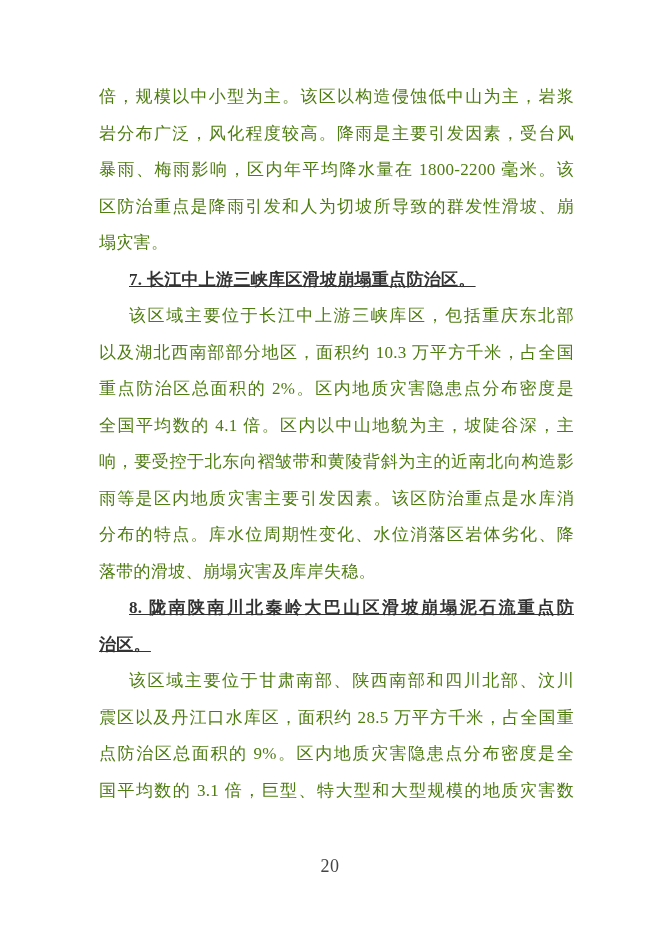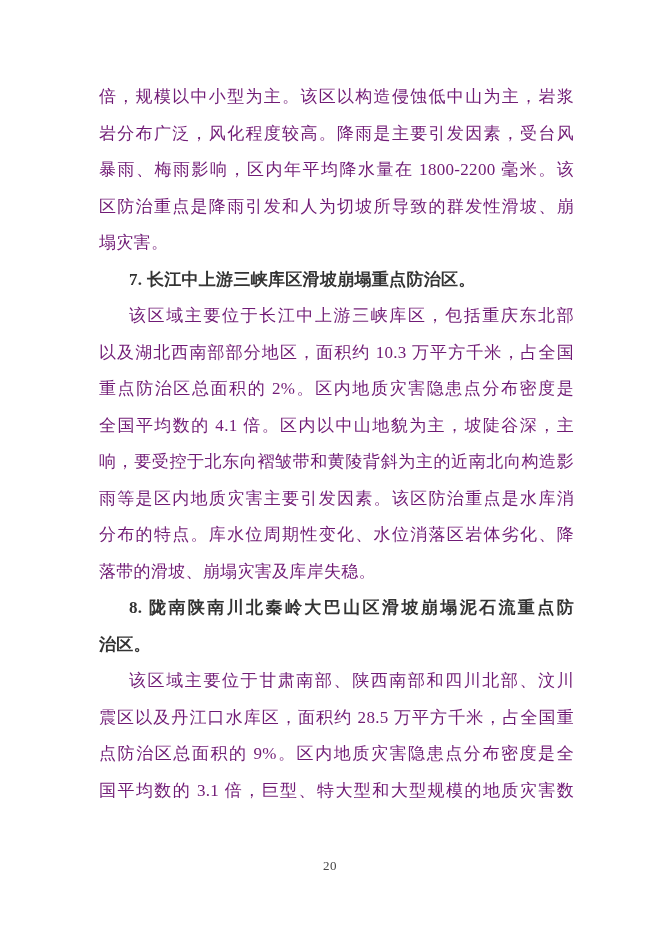--- a/index.html
+++ b/index.html
@@ -18,48 +18,49 @@
   .text-block {
     position: absolute;
     left: 99px;
     top: 79px;
     width: 475px;
   }
   .line {
     height: 36.5px;
     line-height: 36.5px;
     font-size: 17px;
-    color: #701a75;
+    color: #4d7c0f;
     text-align: justify;
     text-align-last: left;
     text-justify: inter-character;
     letter-spacing: 0.3px;
     overflow: hidden;
     white-space: nowrap;
   }
   .line.fill {
     text-align-last: justify;
     white-space: normal;
   }
   .line.indent {
     text-indent: 30px;
   }
   .line.bold {
     font-weight: bold;
     color: #333333;
+    text-decoration: underline;
   }
   .page-number {
     position: absolute;
     left: 0;
     right: 0;
     top: 855px;
     height: 22px;
     line-height: 22px;
     text-align: center;
-    font-size: 13px;
+    font-size: 18px;
     color: #454545;
     letter-spacing: 0.5px;
   }
 </style>
 </head>
 <body>
 
 <div class="page">
   <div class="text-block">
     <div class="line fill">倍，规模以中小型为主。该区以构造侵蚀低中山为主，岩浆</div>

